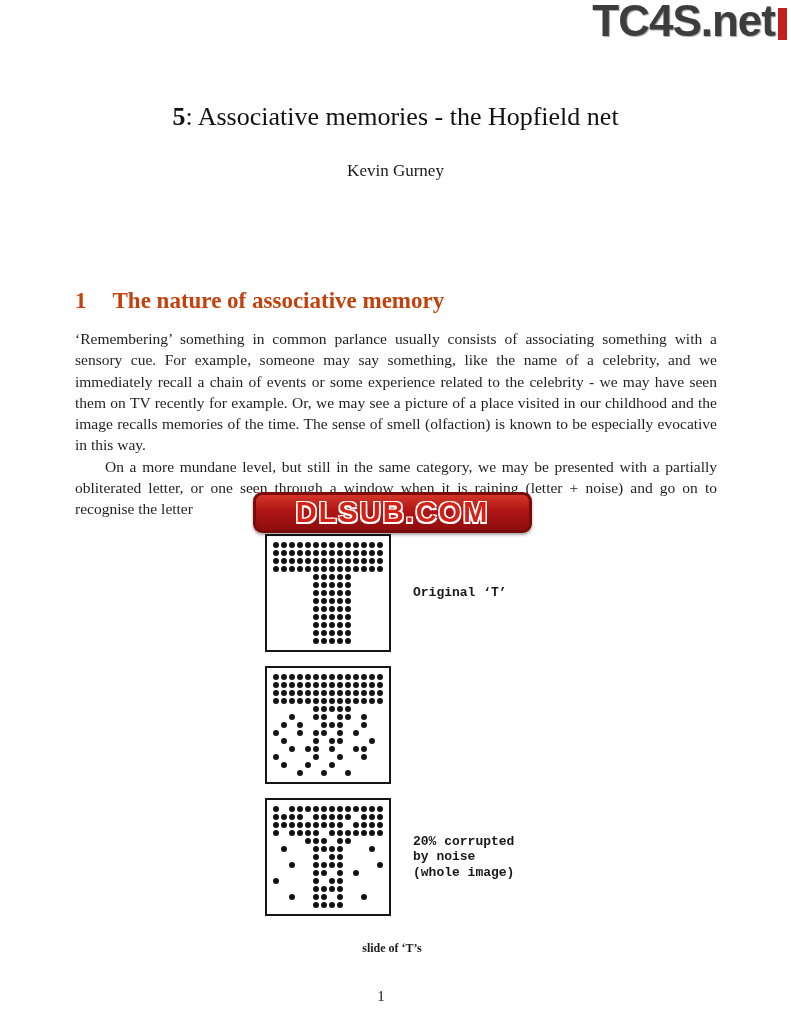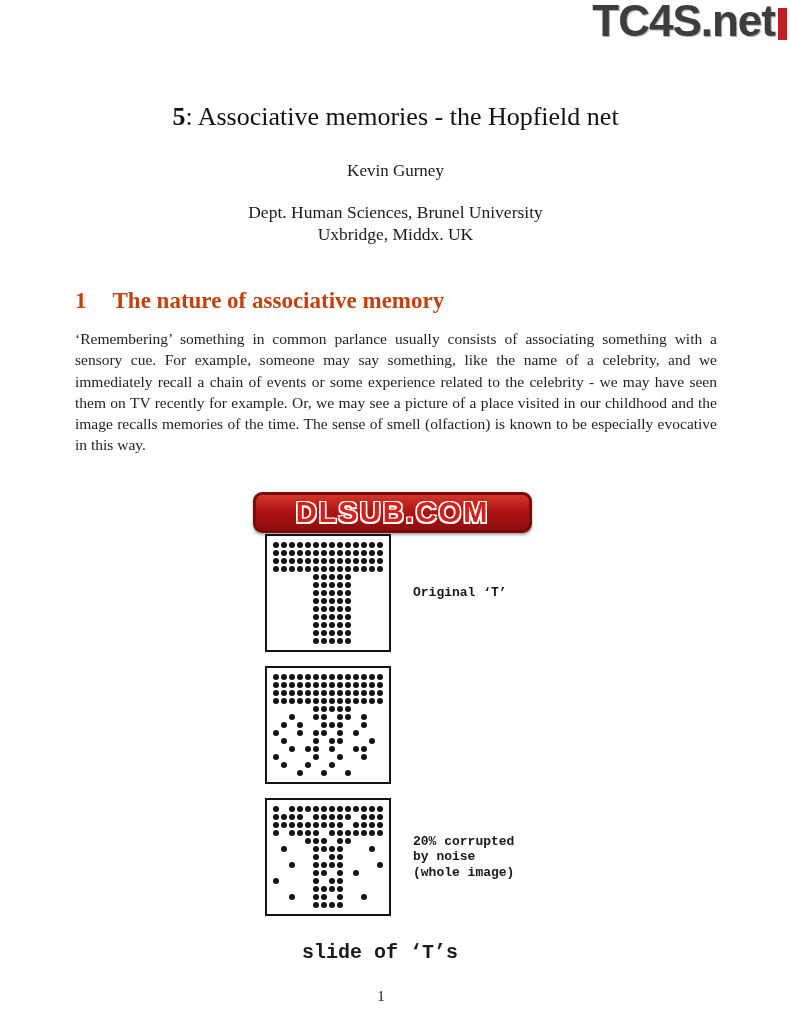--- a/index.html
+++ b/index.html
@@ -88,22 +88,22 @@
     width: 6px; height: 6px; border-radius: 50%; background: #141414;
   }
   .fig-label {
     margin-left: 22px; width: 150px;
     font-family: Liberation Mono, monospace;
     font-size: 13px; font-weight: bold; color: #181818; line-height: 1.2;
   }
 
   
   .caption {
-    position: absolute; top: 941px; left: 0; width: 760px;
-    text-align: center; font-weight: bold; font-size: 20px; font-family: Liberation Mono, monospace;
+    position: absolute; top: 941px; left: 12px; width: 760px;
+    text-align: center; font-weight: bold; font-size: 12px;
   }
   .page-num {
     position: absolute; top: 988px; left: 0; width: 762px;
     text-align: center; font-size: 15px;
   }
 
   
   .wm-bottom {
     position: absolute; bottom: 4px; right: 5px;
     font-family: "Liberation Sans", sans-serif;
@@ -122,31 +122,28 @@
     <span>TC4S.net</span>
     <span class="wm-red-bar"></span>
   </div>
 
   <div class="title">
     <b>5</b><span>: Associative memories - the Hopfield net</span>
   </div>
 
   <div class="author">Kevin Gurney</div>
 
-  <div class="affil">
-    <div>Dept. Human Sciences, Brunel University</div>
-    <div>Uxbridge, Middx. UK</div>
-  </div>
 
   <div class="section-heading">
     <span class="sec-num">1</span><span class="sec-title">The nature of associative memory</span>
   </div>
 
   <div class="body-text">
     <p class="para first">‘Remembering’ something in common parlance usually consists of associating something with a sensory cue. For example, someone may say something, like the name of a celebrity, and we immediately recall a chain of events or some experience related to the celebrity - we may have seen them on TV recently for example. Or, we may see a picture of a place visited in our childhood and the image recalls memories of the time. The sense of smell (olfaction) is known to be especially evocative in this way.</p>
+    <p class="para indent">On a more mundane level, but still in the same category, we may be presented with a partially obliterated letter, or one seen through a window when it is raining (letter + noise) and go on to recognise the letter</p>
   </div>
 
   <div class="dlsub-badge">
     <span>DLSUB.COM</span>
   </div>
 
   <div class="figures">
     <div class="figure">
       <div class="dot-box">
         <div class="dot-grid">

